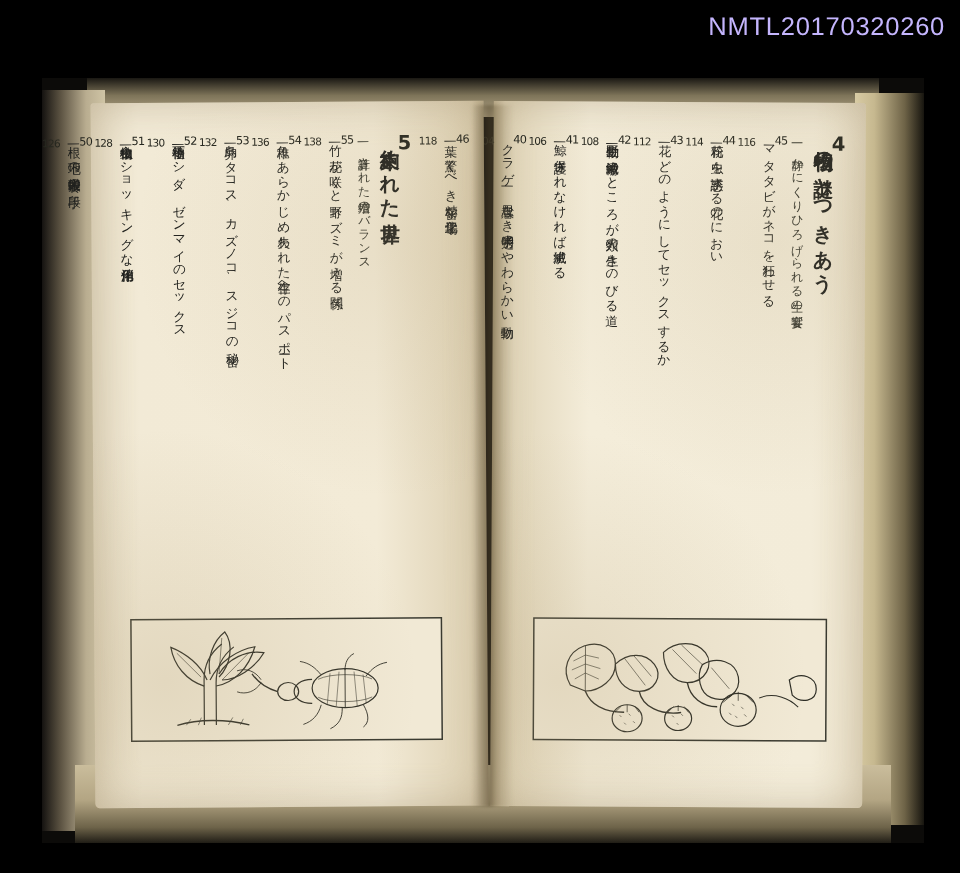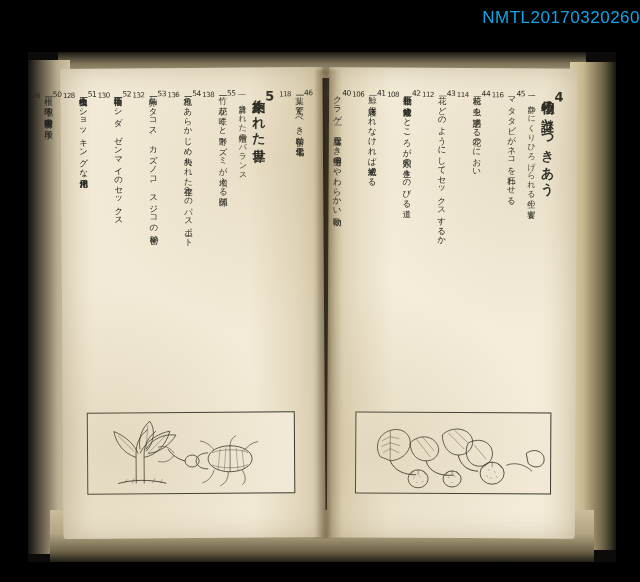--- a/index.html
+++ b/index.html
@@ -17,22 +17,22 @@
     position: relative;
     width: 640px;
     height: 582px;
     background: #000000;
   }
 
   
   .archive-id {
     position: absolute;
     top: 8px;
-    right: 0;
-    color: #0ea5e9;
+    right: 10px;
+    color: #c4b5fd;
     font-family: "Liberation Sans", sans-serif;
     font-size: 17px;
     letter-spacing: 0.5px;
     white-space: nowrap;
   }
 
   
   .book {
     position: absolute;
     left: 28px;

